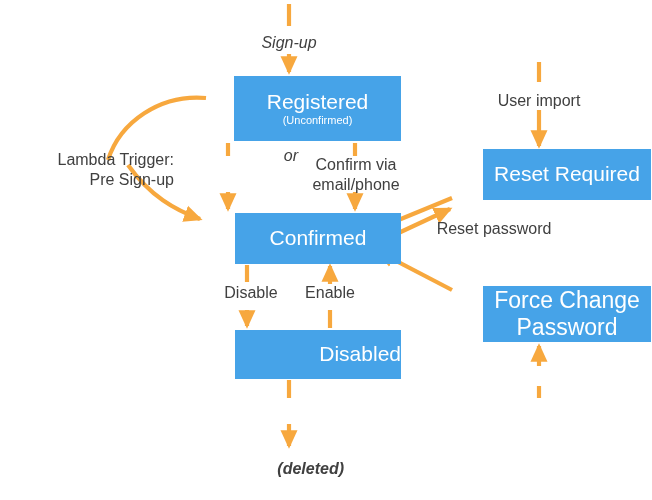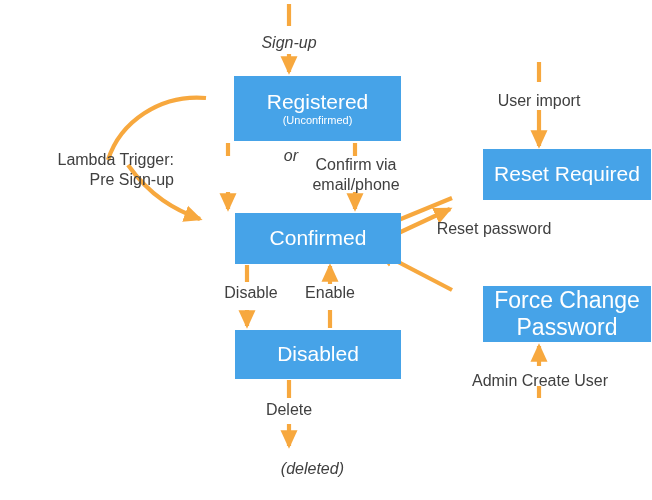--- a/index.html
+++ b/index.html
@@ -115,21 +115,21 @@
 
   <div class="node" style="left:206px; top:76px; width:167px; height:65px;">
     <span class="line1">Registered</span>
     <span class="line2">(Unconfirmed)</span>
   </div>
 
   <div class="node single" style="left:207px; top:213px; width:166px; height:51px;">
     <span class="line1">Confirmed</span>
   </div>
 
-  <div class="node single" style="left:207px; top:330px; width:166px; height:49px;">
+  <div class="node single" style="left:207px; top:330px; width:166px; height:49px;align-items:flex-end;">
     <span class="line1">Disabled</span>
   </div>
 
   <div class="node single" style="left:455px; top:149px; width:168px; height:51px;text-align:center;">
     <span class="line1">Reset Required</span>
   </div>
 
   <div class="node two-equal" style="left:455px; top:286px; width:168px; height:56px;">
     <span class="line1">Force Change</span>
     <span class="line2">Password</span>
@@ -147,19 +147,17 @@
 email/phone</div>
 
   <div class="label" style="left:479px; top:91px; width:120px;">User import</div>
 
   <div class="label" style="left:414px; top:219px; width:160px;">Reset password</div>
 
   <div class="label" style="left:206px; top:283px; width:90px;">Disable</div>
 
   <div class="label" style="left:290px; top:283px; width:80px;">Enable</div>
 
-  <div class="label" style="left:450px; top:371px; width:180px;">Admin Create User</div>
 
-  <div class="label" style="left:244px; top:400px; width:90px;">Delete</div>
 
-  <div class="label italic" style="left:234px; top:459px; width:110px;">(deleted)</div>
+  <div class="label italic" style="left:234px; top:459px; width:110px;font-weight:bold;">(deleted)</div>
 
 </div>
 
 </body></html>

